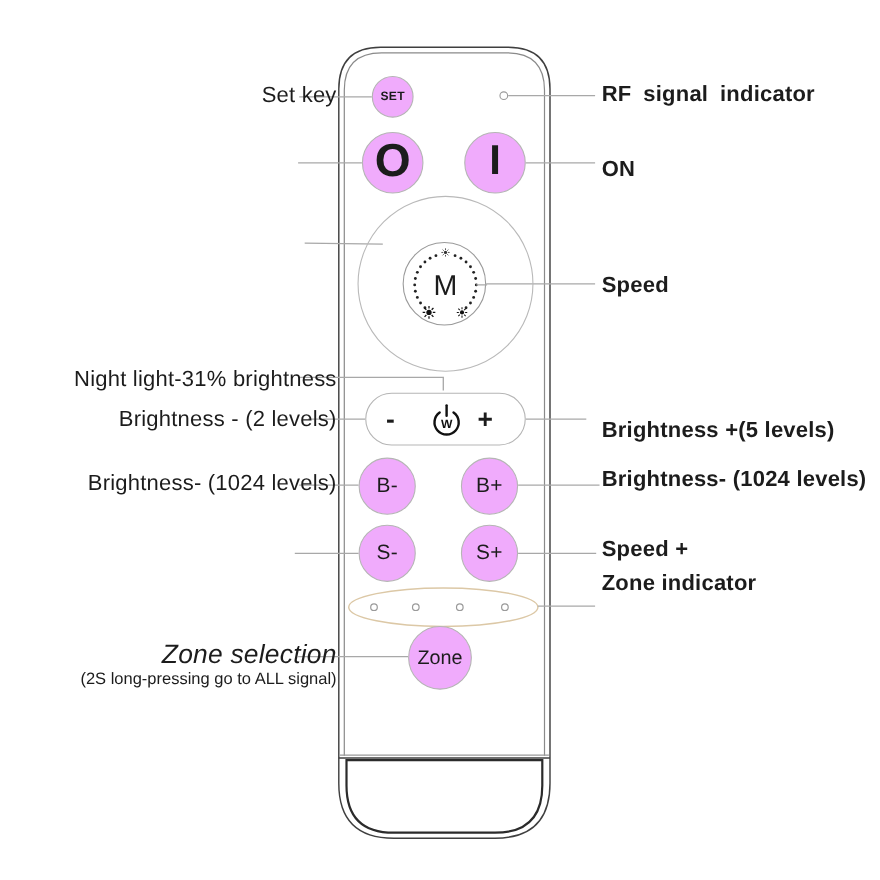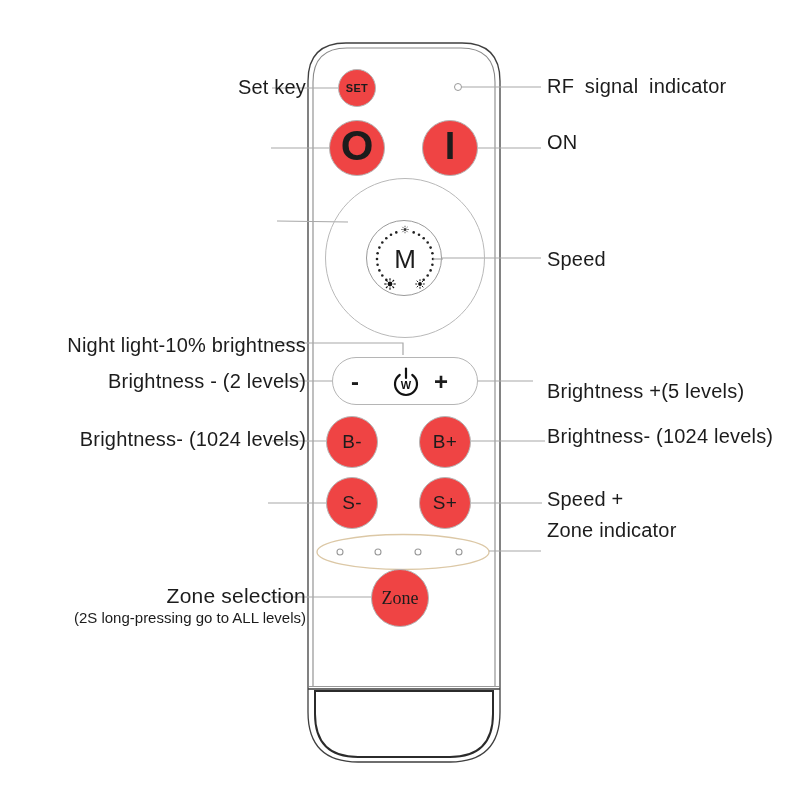--- a/index.html
+++ b/index.html
@@ -6,27 +6,27 @@
   .stage{
     position:relative;width:800px;height:800px;background:#ffffff;overflow:hidden;
     font-family:"Liberation Sans","DejaVu Sans",sans-serif;color:#1c1c1c;
   }
   svg.overlay{position:absolute;left:0;top:0;width:800px;height:800px;}
   .lbl{
     position:absolute;font-size:20px;line-height:21px;height:21px;
     white-space:nowrap;letter-spacing:.2px;
   }
   .lbl.left{left:0;width:268px;text-align:right;margin-left:38px;}
-  .lbl.right{left:547px;text-align:left;}
+  .lbl.right{left:547px;text-align:left;font-weight:bold;}
   .lbl-rf{word-spacing:5px;}
-  .lbl-zone-sel{font-size:21px;}
+  .lbl-zone-sel{font-size:24px;font-style:italic;}
   .lbl-note{font-size:15px;line-height:16px;height:16px;letter-spacing:0;}
   .btn{
     position:absolute;box-sizing:border-box;border:1.2px solid #b5b5b5;border-radius:50%;
-    display:flex;align-items:center;justify-content:center;background:#ef4444;
+    display:flex;align-items:center;justify-content:center;background:#f0abfc;
   }
   .btn-set{left:338px;top:69px;width:38px;height:38px;font-size:11px;font-weight:700;letter-spacing:.3px;}
   .btn-off{left:329px;top:120px;width:56px;height:56px;font-size:42px;font-weight:700;padding-bottom:4px;}
   .btn-on{left:422px;top:120px;width:56px;height:56px;font-size:38px;font-weight:700;padding-bottom:4px;}
   .dim-ring{
     position:absolute;left:325px;top:178px;width:160px;height:160px;box-sizing:border-box;
     border:1.2px solid #b9b9b9;border-radius:50%;background:transparent;
   }
   .mode-dial{
     position:absolute;left:366px;top:220px;width:76px;height:76px;box-sizing:border-box;
@@ -45,21 +45,21 @@
     font-size:24px;font-weight:700;width:24px;
   }
   .pill-minus{left:10px;}
   .pill-plus{right:24px;}
   .pill-w{position:absolute;left:59px;top:9px;width:28px;height:30px;}
   .btn-sm{width:52px;height:52px;font-size:19px;letter-spacing:.3px;}
   .btn-bminus{left:326px;top:416px;}
   .btn-bplus{left:419px;top:416px;}
   .btn-sminus{left:326px;top:477px;}
   .btn-splus{left:419px;top:477px;}
-  .btn-zone{left:371px;top:569px;width:58px;height:58px;font-size:18px;font-family:Liberation Serif, serif;}
+  .btn-zone{left:371px;top:569px;width:58px;height:58px;font-size:18px;}
   .rf-dot{
     position:absolute;left:454px;top:83px;width:8px;height:8px;box-sizing:border-box;
     border:1.2px solid #9a9a9a;border-radius:50%;background:#fff;
   }
 </style>
 </head>
 <body>
 
 <div class="stage">
 
@@ -194,27 +194,27 @@
   </div>
 
   <div class="btn btn-sm btn-bminus">B-</div>
   <div class="btn btn-sm btn-bplus">B+</div>
   <div class="btn btn-sm btn-sminus">S-</div>
   <div class="btn btn-sm btn-splus">S+</div>
 
   <div class="btn btn-zone">Zone</div>
 
   <div class="lbl left" style="top:77px">Set key</div>
-  <div class="lbl left" style="top:335px">Night light-10% brightness</div>
+  <div class="lbl left" style="top:335px">Night light-31% brightness</div>
   <div class="lbl left" style="top:371px">Brightness - (2 levels)</div>
   <div class="lbl left" style="top:429px">Brightness- (1024 levels)</div>
   <div class="lbl left lbl-zone-sel" style="top:585px">Zone selection</div>
-  <div class="lbl left lbl-note" style="top:610px">(2S long-pressing go to ALL levels)</div>
+  <div class="lbl left lbl-note" style="top:610px">(2S long-pressing go to ALL signal)</div>
 
   <div class="lbl right lbl-rf" style="top:76px">RF signal indicator</div>
-  <div class="lbl right" style="top:132px">ON</div>
+  <div class="lbl right" style="top:144px">ON</div>
   <div class="lbl right" style="top:249px">Speed</div>
   <div class="lbl right" style="top:381px">Brightness +(5 levels)</div>
   <div class="lbl right" style="top:426px">Brightness- (1024 levels)</div>
   <div class="lbl right" style="top:489px">Speed +</div>
   <div class="lbl right" style="top:520px">Zone indicator</div>
 
 </div>
 
 </body></html>

